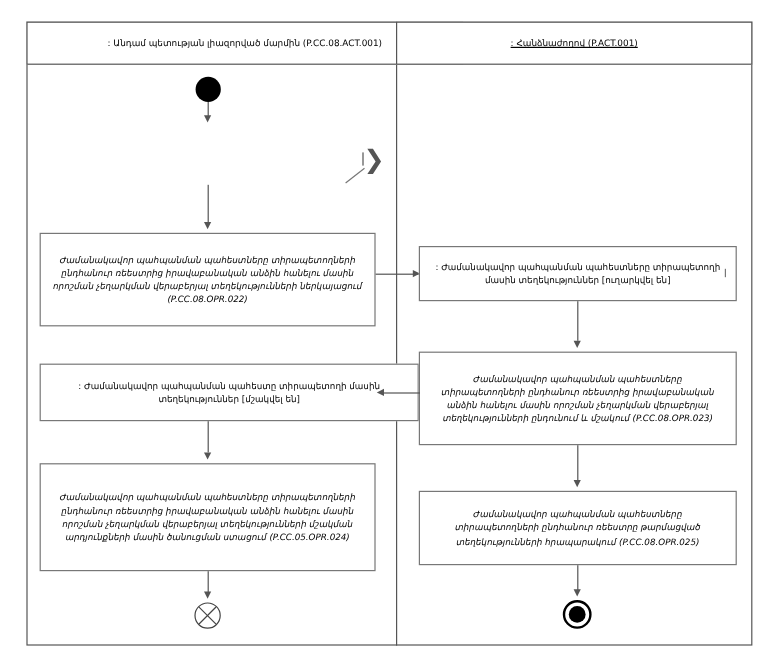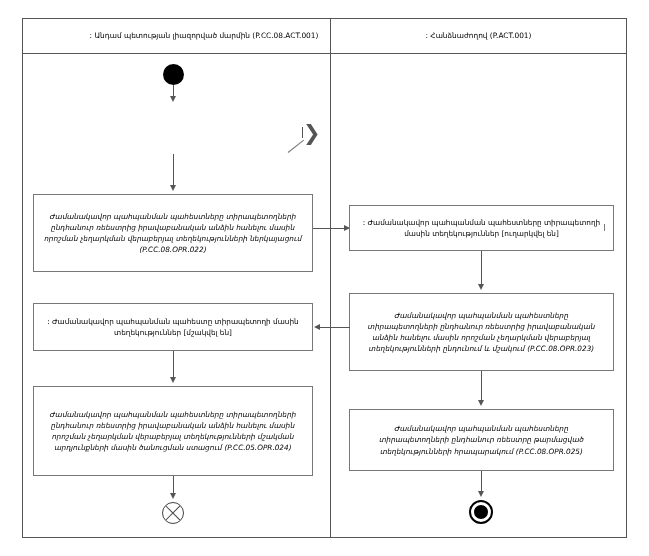--- a/index.html
+++ b/index.html
@@ -161,21 +161,21 @@
 <div id="canvas">
 
   <div class="lane-frame" style="left:22px; top:18px; width:605px; height:520px;"></div>
 
   <div class="lane-divider" style="left:330px; top:18px; height:520px;"></div>
 
   <div class="lane-header" style="left:22px; top:18px; width:364px; height:36px;">
     <span class="lane-header-text">: Անդամ պետության լիազորված մարմին  (P.CC.08.ACT.001)</span>
   </div>
 
-  <div class="lane-header" style="left:330px; top:18px; width:297px; height:36px;">
+  <div class="lane-header" style="left:330px; top:18px; width:297px; height:36px;text-decoration:underline;">
     <span class="lane-header-text">: Հանձնաժողով (P.ACT.001)</span>
   </div>
 
   <div class="initial-node" style="left:163px; top:64px; width:21px; height:21px;"></div>
 
   <div class="edge-v" style="left:173px; top:85px; height:14px;"></div>
   <div class="arrow-down" style="left:169.5px; top:96px;"></div>
 
 
   <div class="tick" style="left:288px; top:152px; width:20px; height:1px; transform:rotate(-38deg); transform-origin:left center; background:#777777;"></div>
@@ -186,21 +186,21 @@
   <div class="edge-v" style="left:173px; top:154px; height:31px;"></div>
   <div class="arrow-down" style="left:169.5px; top:185px;"></div>
 
   <div class="node action" style="left:33px; top:194px; width:280px; height:78px;">
     <span class="node-text">Ժամանակավոր պահպանման պահեստները տիրապետողների ընդհանուր ռեեստրից իրավաբանական անձին հանելու մասին որոշման չեղարկման վերաբերյալ տեղեկությունների ներկայացում (P.CC.08.OPR.022)</span>
   </div>
 
   <div class="edge-h" style="left:313px; top:228px; width:36px;"></div>
   <div class="tick" style="left:344px; top:224.5px; width:0; height:0; border-top:3.5px solid transparent; border-bottom:3.5px solid transparent; border-left:6px solid #555555; background:transparent;"></div>
 
-  <div class="node object" style="left:33px; top:303px; width:280px; height:48px;justify-content:flex-end;">
+  <div class="node object" style="left:33px; top:303px; width:316px; height:48px;justify-content:flex-end;">
     <span class="node-text">: Ժամանակավոր պահպանման պահեստը տիրապետողի մասին տեղեկություններ [մշակվել են]</span>
   </div>
 
   <div class="edge-v" style="left:173px; top:351px; height:26px;"></div>
   <div class="arrow-down" style="left:169.5px; top:377px;"></div>
 
   <div class="node action" style="left:33px; top:386px; width:280px; height:90px;">
     <span class="node-text">Ժամանակավոր պահպանման պահեստները տիրապետողների ընդհանուր ռեեստրից իրավաբանական անձին հանելու մասին որոշման չեղարկման վերաբերյալ տեղեկությունների մշակման արդյունքների մասին ծանուցման ստացում (P.CC.05.OPR.024)</span>
   </div>
 

